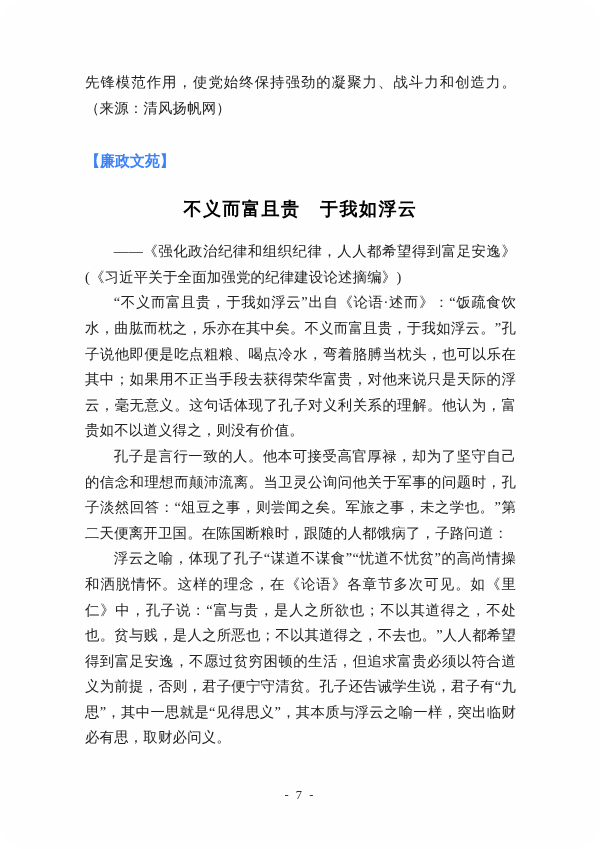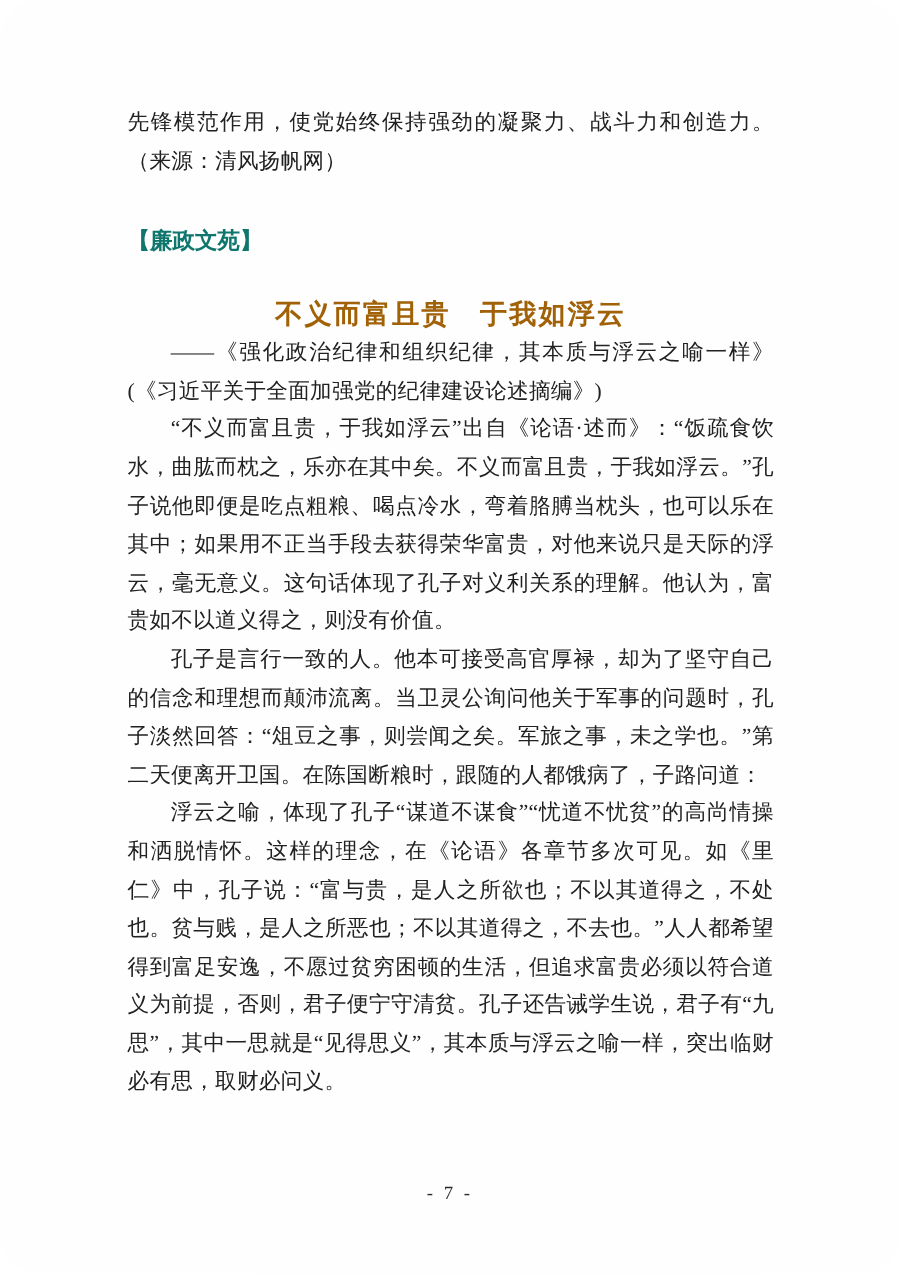--- a/index.html
+++ b/index.html
@@ -31,30 +31,30 @@
     word-break: break-all;
   }
   .no-indent {
     text-indent: 0;
   }
   .section-header {
     margin: 27px 0 0 0;
     font-size: 15px;
     font-weight: bold;
     line-height: 26px;
-    color: #0f766e;
+    color: #3b82f6;
   }
   .article-title {
-    margin: 21px 0 0 0;
+    margin: 21px 0 16px 0;
     font-size: 18px;
     font-weight: bold;
     text-align: center;
     line-height: 28px;
     letter-spacing: 1.5px;
-    color: #a16207;
+    color: #000000;
   }
   .page-number {
     position: absolute;
     left: 0;
     bottom: 46px;
     width: 100%;
     text-align: center;
     font-size: 12.5px;
     letter-spacing: 2px;
     color: #2a2a2a;
@@ -65,21 +65,21 @@
 
 <div class="page">
 
   <p class="body-text no-indent">先锋模范作用，使党始终保持强劲的凝聚力、战斗力和创造力。（来源：清风扬帆网）</p>
 
   <h2 class="section-header">【廉政文苑】</h2>
 
   <h1 class="article-title">不义而富且贵　于我如浮云</h1>
 
 
-  <p class="body-text">——《强化政治纪律和组织纪律，其本质与浮云之喻一样》(《习近平关于全面加强党的纪律建设论述摘编》)</p>
+  <p class="body-text">——《强化政治纪律和组织纪律，人人都希望得到富足安逸》(《习近平关于全面加强党的纪律建设论述摘编》)</p>
 
   <p class="body-text">“不义而富且贵，于我如浮云”出自《论语·述而》：“饭疏食饮水，曲肱而枕之，乐亦在其中矣。不义而富且贵，于我如浮云。”孔子说他即便是吃点粗粮、喝点冷水，弯着胳膊当枕头，也可以乐在其中；如果用不正当手段去获得荣华富贵，对他来说只是天际的浮云，毫无意义。这句话体现了孔子对义利关系的理解。他认为，富贵如不以道义得之，则没有价值。</p>
 
   <p class="body-text">孔子是言行一致的人。他本可接受高官厚禄，却为了坚守自己的信念和理想而颠沛流离。当卫灵公询问他关于军事的问题时，孔子淡然回答：“俎豆之事，则尝闻之矣。军旅之事，未之学也。”第二天便离开卫国。在陈国断粮时，跟随的人都饿病了，子路问道：</p>
 
   <p class="body-text">浮云之喻，体现了孔子“谋道不谋食”“忧道不忧贫”的高尚情操和洒脱情怀。这样的理念，在《论语》各章节多次可见。如《里仁》中，孔子说：“富与贵，是人之所欲也；不以其道得之，不处也。贫与贱，是人之所恶也；不以其道得之，不去也。”人人都希望得到富足安逸，不愿过贫穷困顿的生活，但追求富贵必须以符合道义为前提，否则，君子便宁守清贫。孔子还告诫学生说，君子有“九思”，其中一思就是“见得思义”，其本质与浮云之喻一样，突出临财必有思，取财必问义。</p>
 
   <div class="page-number">- 7 -</div>
 
 </div>

